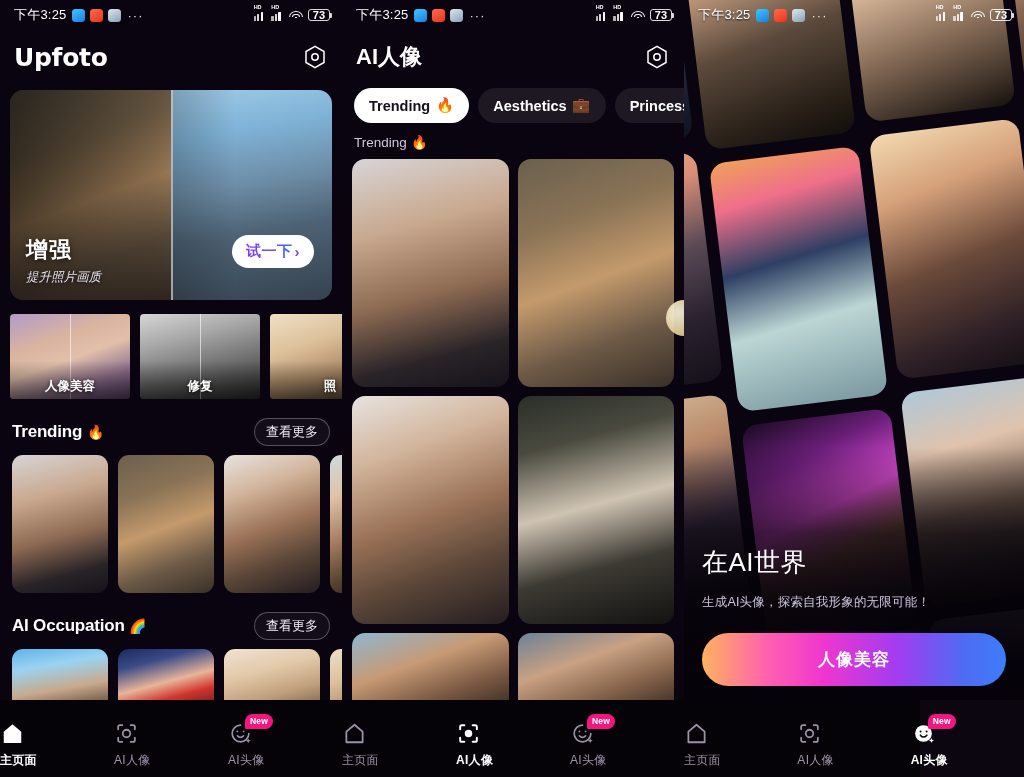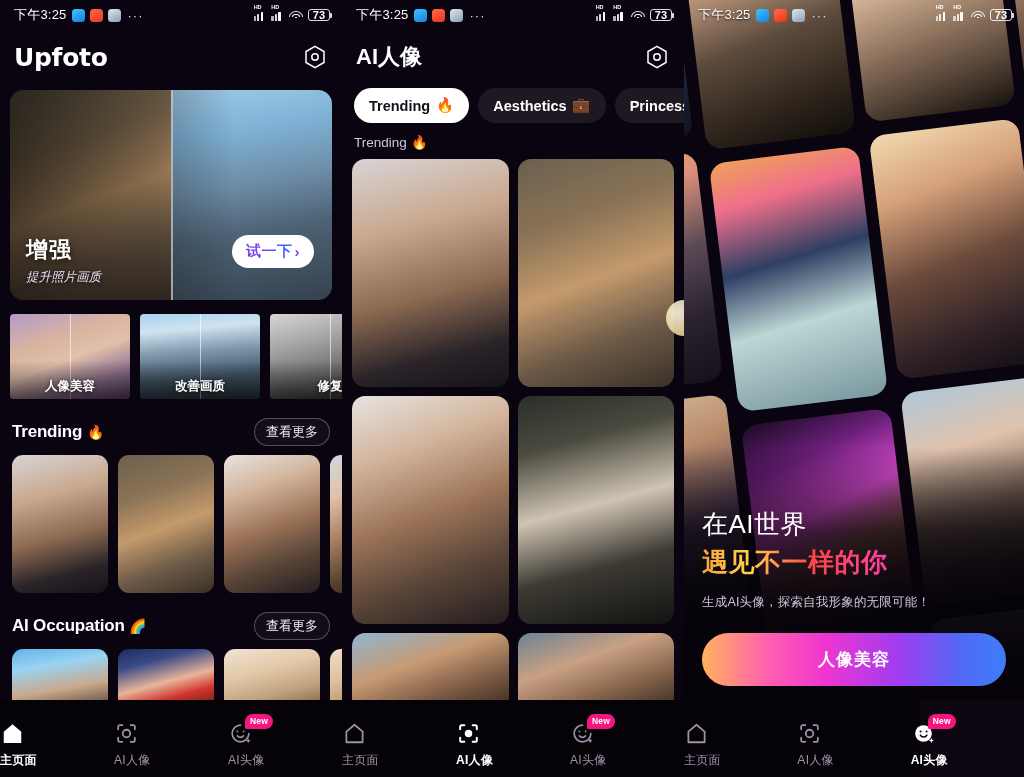--- a/index.html
+++ b/index.html
@@ -243,26 +243,20 @@
     </div>
 
     <div class="toolrow">
       <div class="tool">
         <div class="ph f-beauty"></div>
         <div class="vline"></div>
         <div class="sc"></div>
         <div class="lbl">人像美容</div>
       </div>
       <div class="tool">
-        <div class="ph f-mtn2"></div>
-        <div class="vline"></div>
-        <div class="sc"></div>
-        <div class="lbl">改善画质</div>
-      </div>
-      <div class="tool">
         <div class="ph f-gray"></div>
         <div class="vline"></div>
         <div class="sc"></div>
         <div class="lbl">修复</div>
       </div>
       <div class="tool">
         <div class="ph f-warm"></div>
         <div class="sc"></div>
         <div class="lbl">照</div>
       </div>
@@ -521,21 +515,20 @@
             <span></span>
           </span>
         <span class="batt">
             <b>73</b>
           </span>
       </div>
     </div>
 
     <div class="p3cta">
       <div class="p3l1">在AI世界</div>
-      <div class="p3l2">遇见不一样的你</div>
       <div class="p3sub">生成AI头像，探索自我形象的无限可能！</div>
       <div class="ctabtn">人像美容</div>
     </div>
 
     <div class="nav">
       <div class="navhl"></div>
       <div class="navitem">
         <div class="navicon">
           <svg width="25" height="25" viewBox="0 0 24 24" fill="none" stroke="#9b93a8" stroke-width="1.7" stroke-linejoin="round">
               <path d="M12 3.6 4.2 10.2V20.4h15.6V10.2z"></path>

